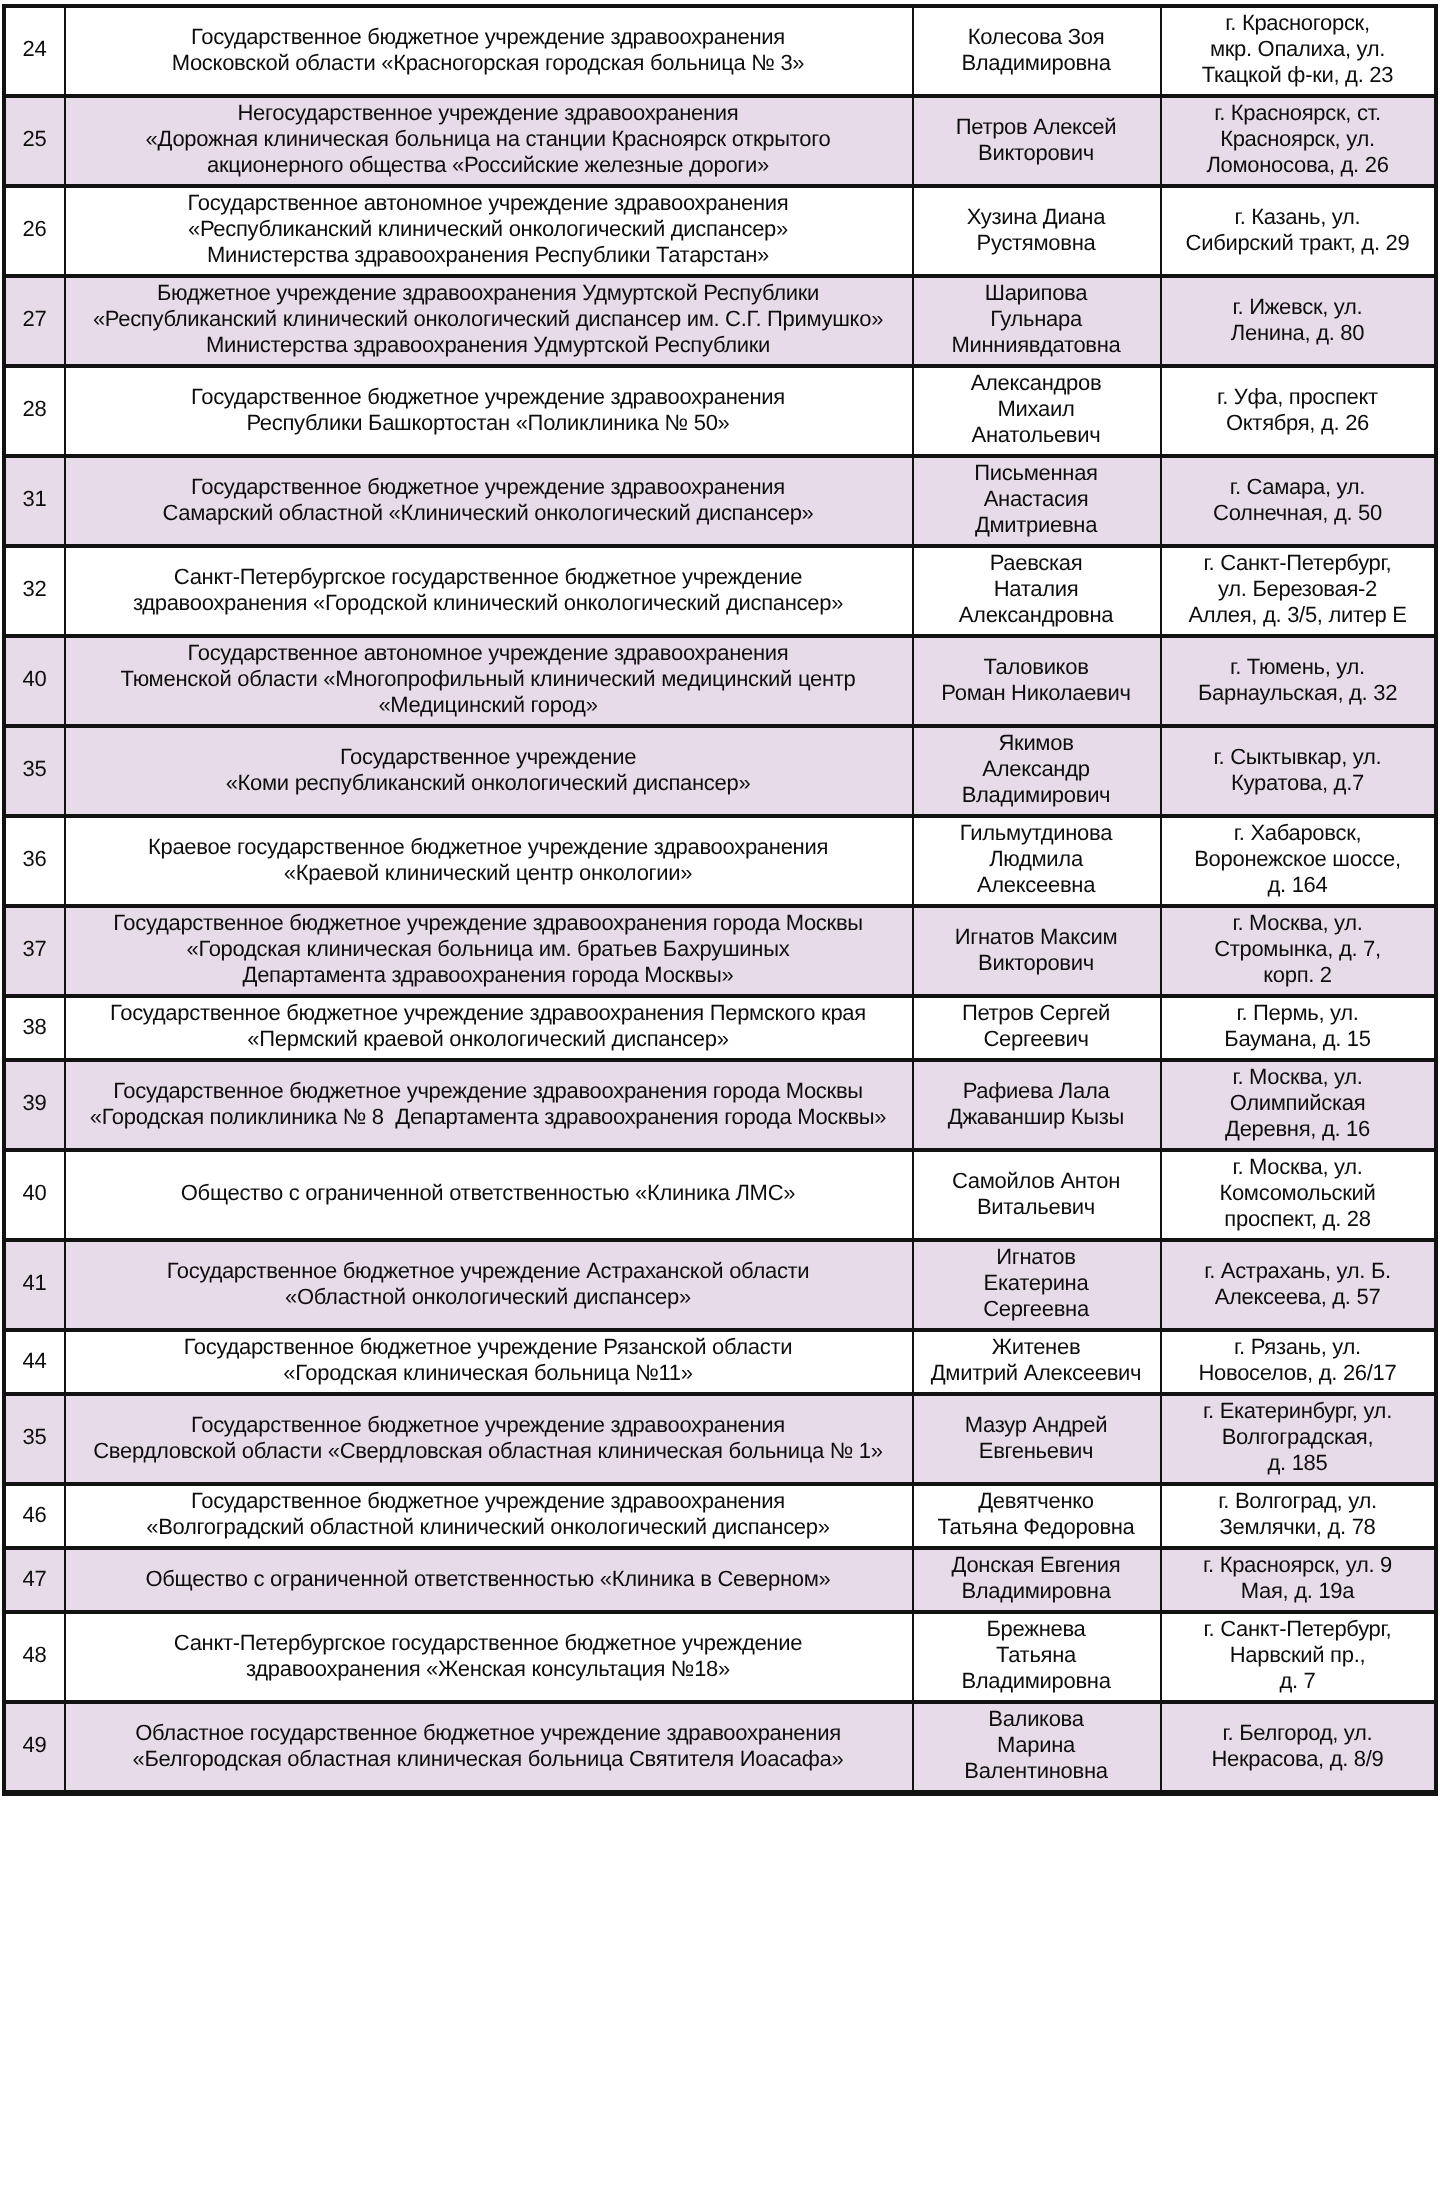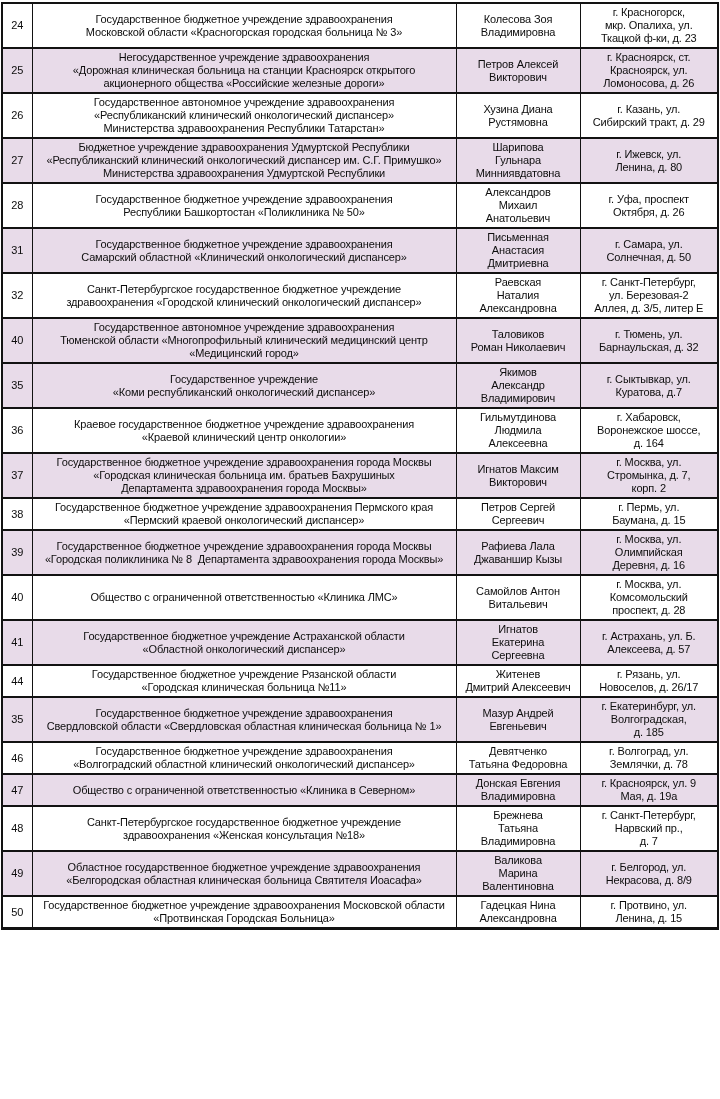--- a/index.html
+++ b/index.html
@@ -288,24 +288,15 @@
     <td class="cell-num">49</td>
     <td class="cell-org">Областное государственное бюджетное учреждение здравоохранения
 «Белгородская областная клиническая больница Святителя Иоасафа»</td>
     <td class="cell-person">Валикова
 Марина
 Валентиновна</td>
     <td class="cell-addr">г. Белгород, ул.
 Некрасова, д. 8/9</td>
   </tr>
 
-  <tr>
-    <td class="cell-num">50</td>
-    <td class="cell-org">Государственное бюджетное учреждение здравоохранения Московской области
-«Протвинская Городская Больница»</td>
-    <td class="cell-person">Гадецкая Нина
-Александровна</td>
-    <td class="cell-addr">г. Протвино, ул.
-Ленина, д. 15</td>
-  </tr>
 </tbody>
   </table>
 </div>
 
 </body></html>

